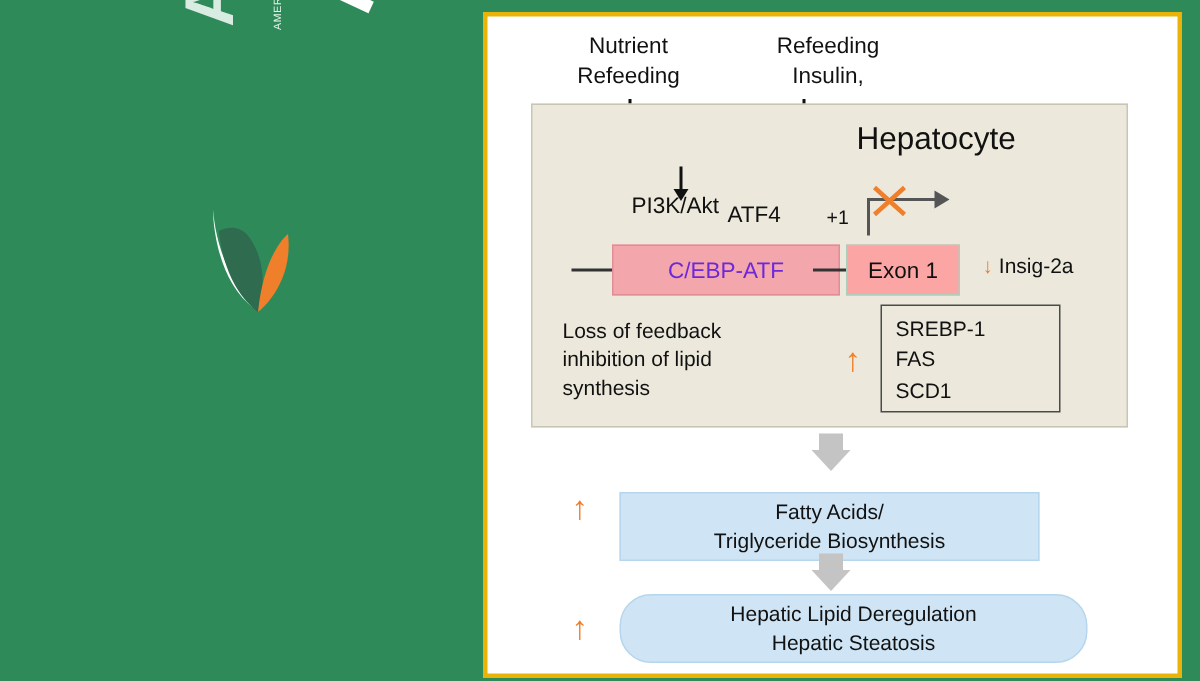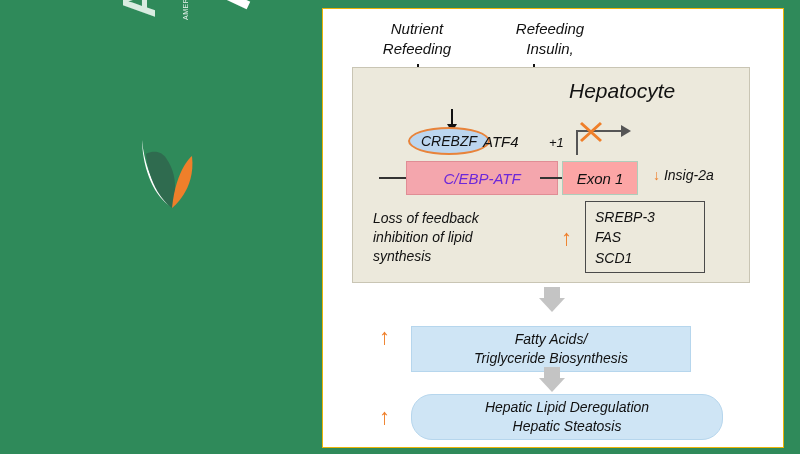--- a/index.html
+++ b/index.html
@@ -78,22 +78,21 @@
   }
 
   
   .figure-card {
     position: absolute;
     left: 322px;
     top: 8px;
     width: 460px;
     height: 438px;
     background: #ffffff;
-    border: 1px solid #eab308;
-    font-style: italic;
+    border: 3px solid #eab308;
   }
   .hepatocyte-box {
     position: absolute;
     left: 29px;
     top: 58px;
     width: 396px;
     height: 214px;
     background: #ece9dc;
     border: 1px solid #c9c5b4;
   }
@@ -332,21 +331,20 @@
 
     <div class="arrow-down" style="left:94px; top:55px; height:24px;"></div>
     <div class="arrow-down" style="left:210px; top:55px; height:24px;"></div>
 
     <div class="hepatocyte-box"></div>
     <div class="hepatocyte-title">Hepatocyte</div>
 
     <div class="pi3k">PI3K/Akt</div>
     <div class="arrow-down" style="left:128px; top:100px; height:16px;"></div>
 
-    <div class="crebzf-ellipse">CREBZF</div>
     <div class="atf4">ATF4</div>
 
     <div class="gene-line"></div>
     <div class="cebp-box">C/EBP-ATF</div>
     <div class="gene-line2"></div>
     <div class="exon-box">Exon 1</div>
     <div class="plus-one">+1</div>
 
     <svg class="bent-arrow" viewBox="0 0 70 36">
       <path d="M6,34 L6,10 L54,10" stroke="#555" stroke-width="2" fill="none"></path>
@@ -361,21 +359,21 @@
 
     <div class="loss-text">
       <div>Loss of feedback</div>
       <div>inhibition of lipid</div>
       <div>synthesis</div>
     </div>
 
     <div class="arrow-glyph" style="left:238px; top:218px;">↑</div>
 
     <div class="srebp-box">
-      <div>SREBP-3</div>
+      <div>SREBP-1</div>
       <div>FAS</div>
       <div>SCD1</div>
     </div>
 
     <div class="grey-stem" style="left:221px; top:278px; width:16px; height:12px;"></div>
     <div class="grey-head" style="left:216px; top:289px;"></div>
 
     <div class="arrow-glyph" style="left:56px; top:317px;">↑</div>
     <div class="flow-box fat-box">
       <div>

